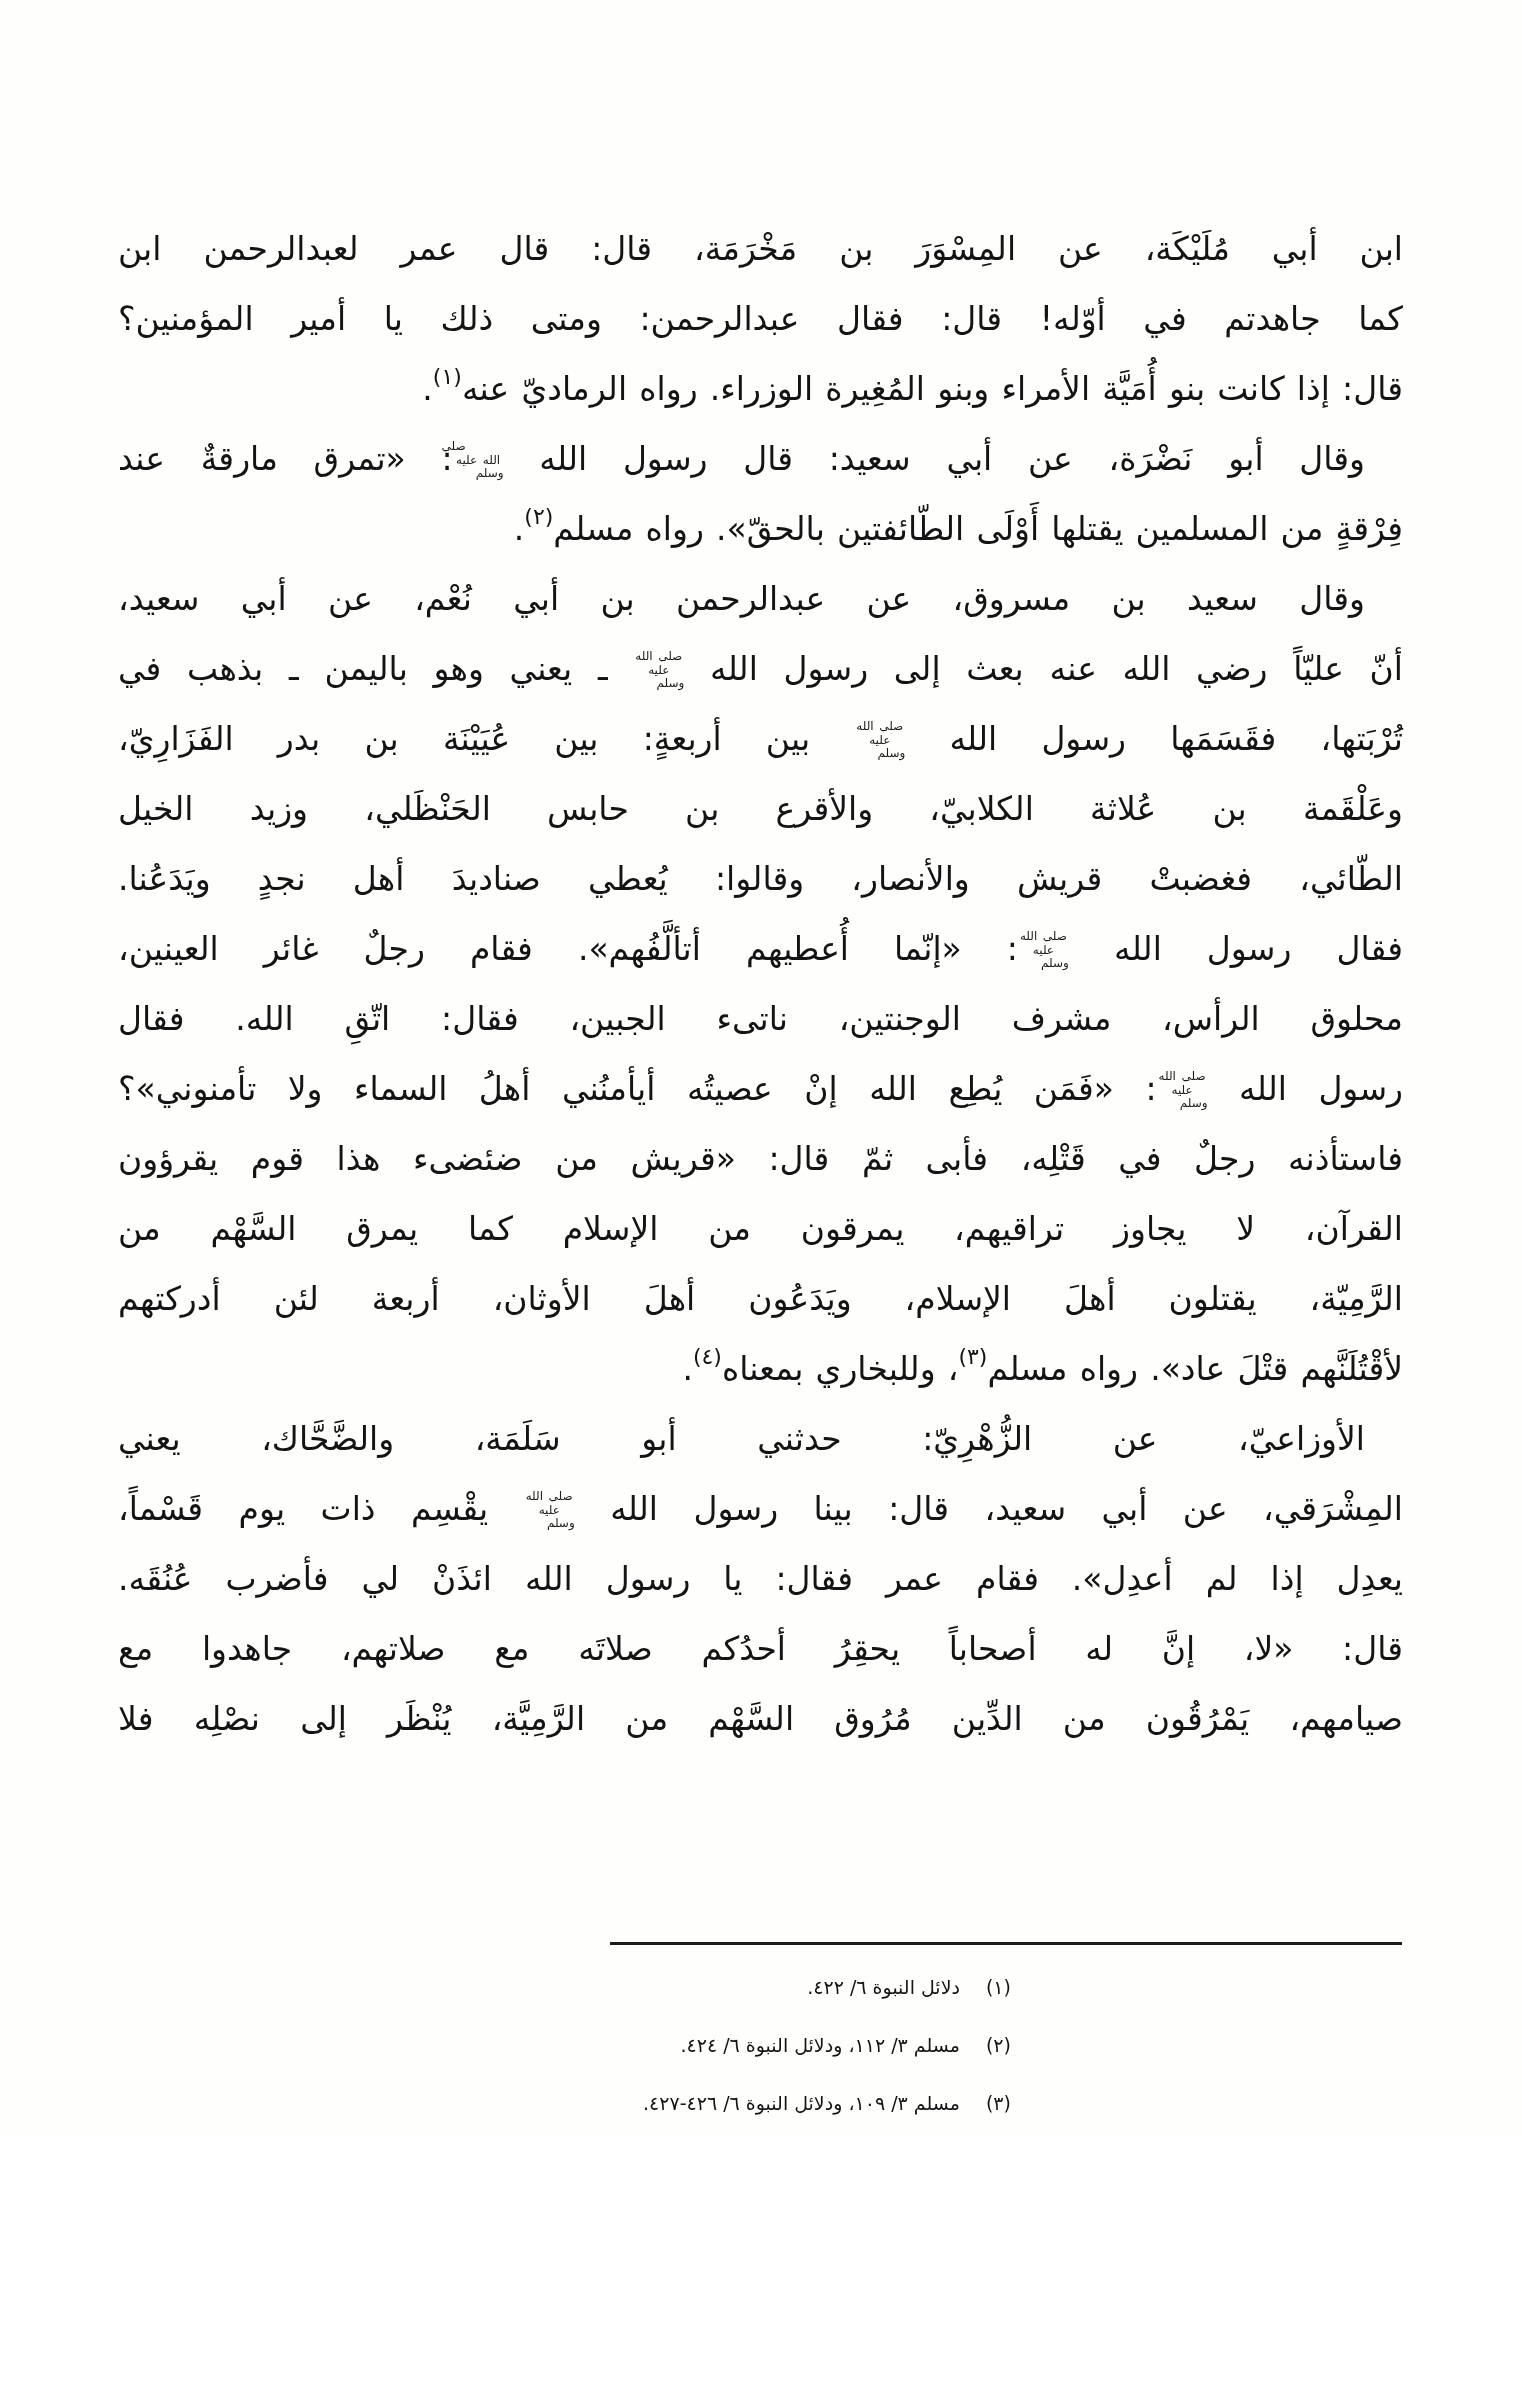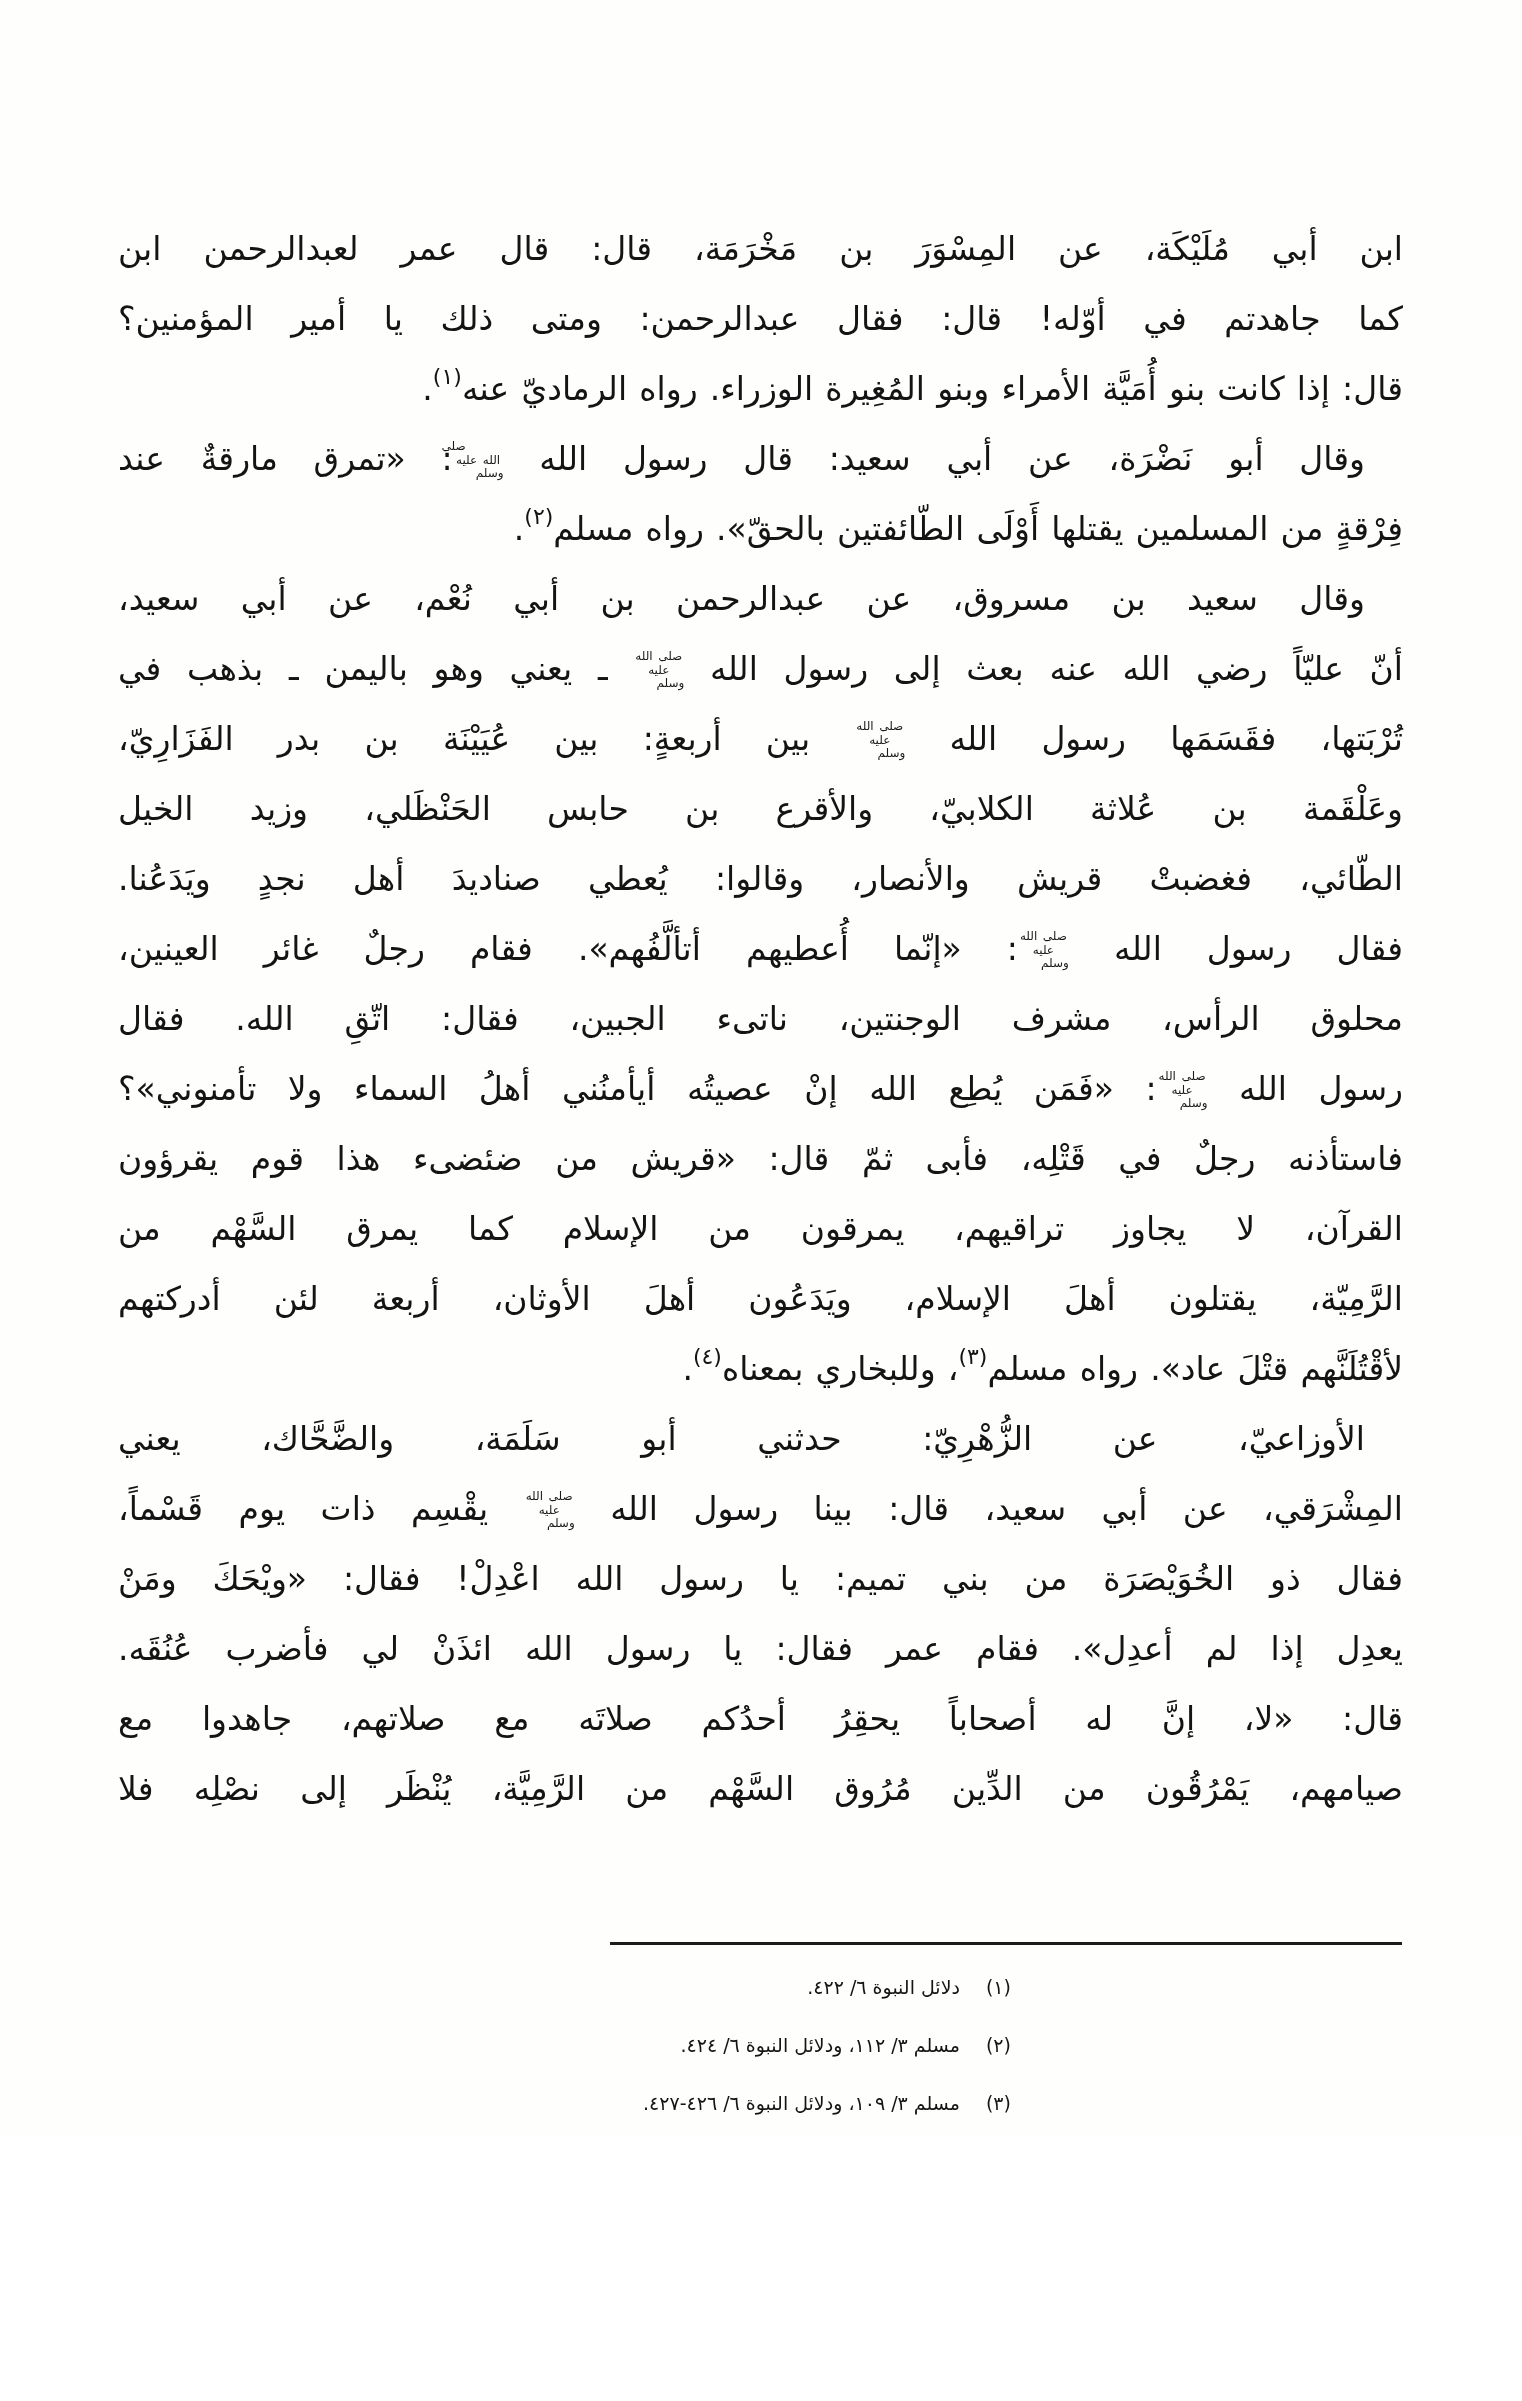--- a/index.html
+++ b/index.html
@@ -115,21 +115,20 @@
         <div class="line">محلوق الرأس، مشرف الوجنتين، ناتىء الجبين، فقال: اتّقِ الله. فقال</div>
         <div class="line">رسول الله <span class="saw">صلى الله عليه وسلم</span>: «فَمَن يُطِع الله إنْ عصيتُه أيأمنُني أهلُ السماء ولا تأمنوني»؟</div>
         <div class="line">فاستأذنه رجلٌ في قَتْلِه، فأبى ثمّ قال: «قريش من ضئضىء هذا قوم يقرؤون</div>
         <div class="line">القرآن، لا يجاوز تراقيهم، يمرقون من الإسلام كما يمرق السَّهْم من</div>
         <div class="line">الرَّمِيّة، يقتلون أهلَ الإسلام، ويَدَعُون أهلَ الأوثان، أربعة لئن أدركتهم</div>
         <div class="line end">لأقْتُلَنَّهم قتْلَ عاد». رواه مسلم<span class="fnref">(٣)</span>، وللبخاري بمعناه<span class="fnref">(٤)</span>.</div>
       </div>
       <div class="paragraph">
         <div class="line indent">الأوزاعيّ، عن الزُّهْرِيّ: حدثني أبو سَلَمَة، والضَّحَّاك، يعني</div>
         <div class="line">المِشْرَقي، عن أبي سعيد، قال: بينا رسول الله <span class="saw">صلى الله عليه وسلم</span> يقْسِم ذات يوم قَسْماً،</div>
-        <div class="line">فقال ذو الخُوَيْصَرَة من بني تميم: يا رسول الله اعْدِلْ! فقال: «ويْحَكَ ومَنْ</div>
         <div class="line">يعدِل إذا لم أعدِل». فقام عمر فقال: يا رسول الله ائذَنْ لي فأضرب عُنُقَه.</div>
         <div class="line">قال: «لا، إنَّ له أصحاباً يحقِرُ أحدُكم صلاتَه مع صلاتهم، جاهدوا مع</div>
         <div class="line">صيامهم، يَمْرُقُون من الدِّين مُرُوق السَّهْم من الرَّمِيَّة، يُنْظَر إلى نصْلِه فلا</div>
       </div>
     </div>
 
   <div class="fn-separator"></div>
 
   <div class="footnotes" id="footnotes">
       <div class="footnote"><span class="fn-marker">(١)</span><span>دلائل النبوة ٦/ ٤٢٢.</span></div>

